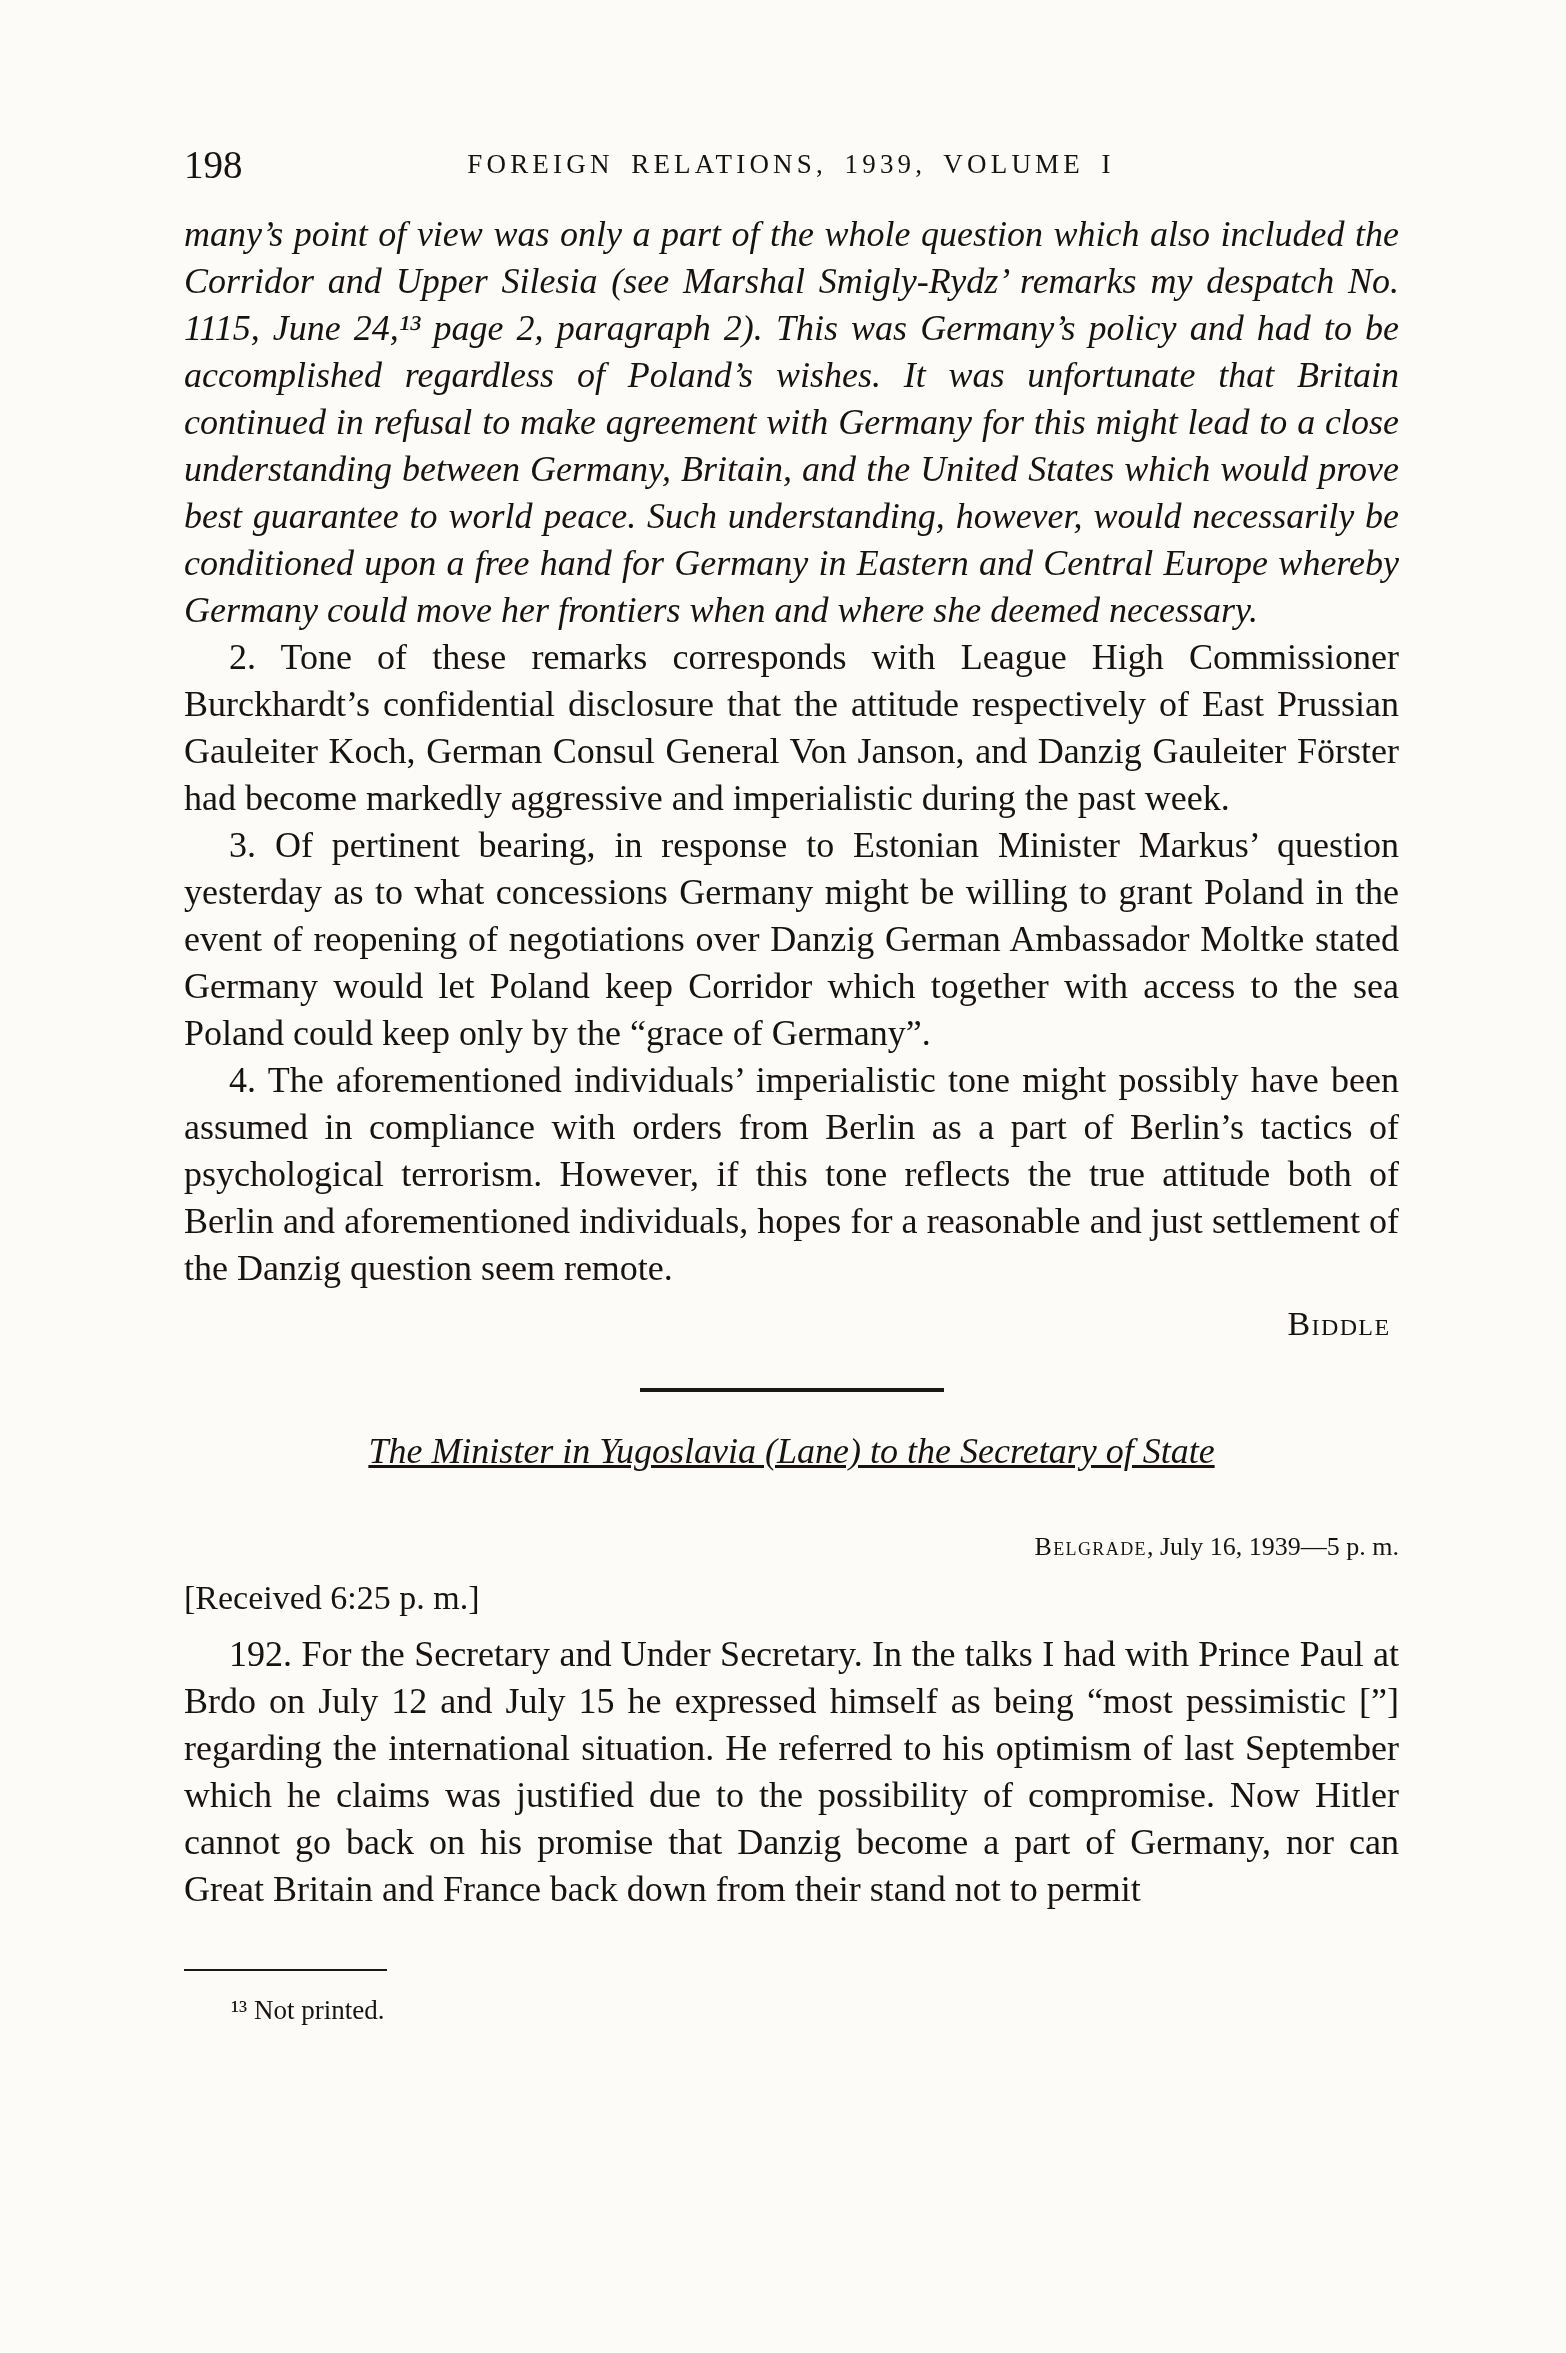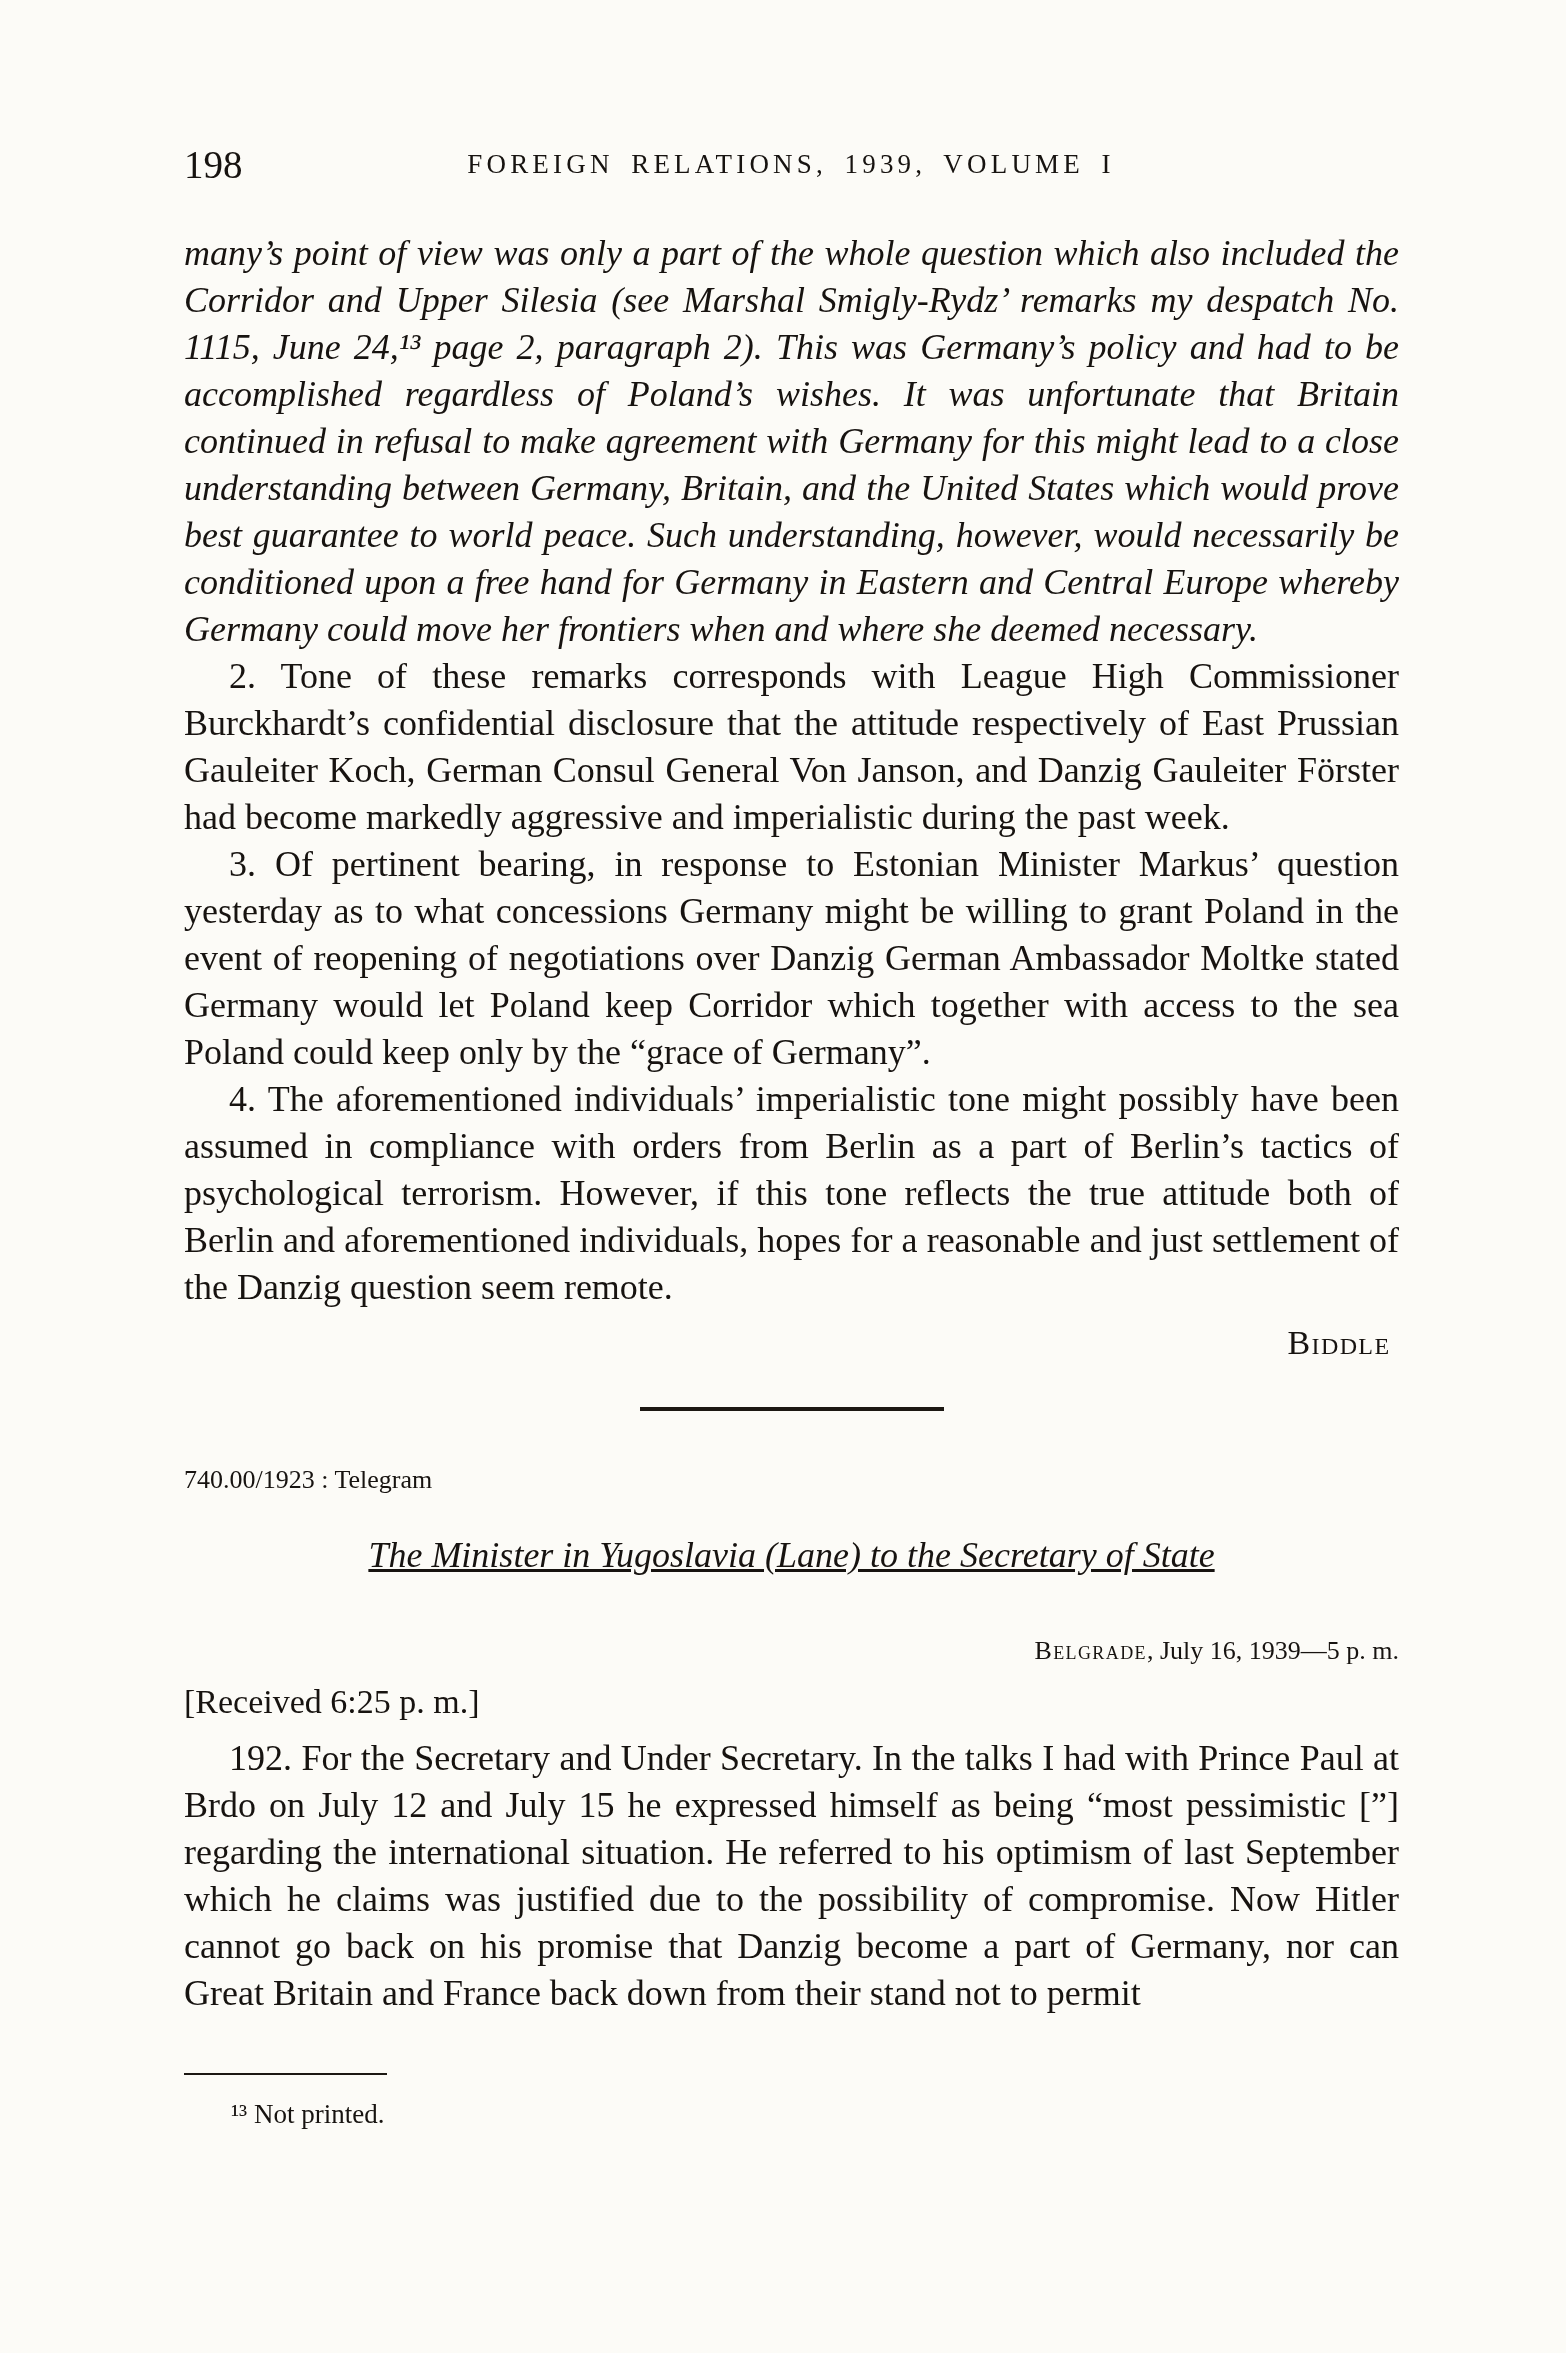--- a/index.html
+++ b/index.html
@@ -15,21 +15,21 @@
     background: #fcfbf7;
     color: #171310;
     font-family: "Liberation Serif", "DejaVu Serif", serif;
     box-sizing: border-box;
     padding: 141px 169px 0 184px;
     overflow: hidden;
   }
   .running-head {
     position: relative;
     height: 52px;
-    margin-bottom: 37px;
+    margin-bottom: 18px;
   }
   .page-num {
     position: absolute;
     left: 0;
     top: 0;
     font-size: 39px;
     line-height: 47px;
   }
   .running-title {
     display: block;
@@ -132,21 +132,20 @@
     <p class="body-par">3. Of pertinent bearing, in response to Estonian Minister Markus’ question yesterday as to what concessions Germany might be willing to grant Poland in the event of reopening of negotiations over Danzig German Ambassador Moltke stated Germany would let Poland keep Corridor which together with access to the sea Poland could keep only by the “grace of Germany”.</p>
 
     <p class="body-par">4. The aforementioned individuals’ imperialistic tone might possibly have been assumed in compliance with orders from Berlin as a part of Berlin’s tactics of psychological terrorism. However, if this tone reflects the true attitude both of Berlin and aforementioned individuals, hopes for a reasonable and just settlement of the Danzig question seem remote.</p>
 
     <p class="signature">
       <span class="smallcaps">Biddle</span>
     </p>
 
     <div class="doc-separator"></div>
 
-    <p class="source-line">740.00/1923 : Telegram</p>
 
     <h2 class="doc-title">The Minister in Yugoslavia (Lane) to the Secretary of State</h2>
 
     <p class="dateline">
       <span class="smallcaps">Belgrade</span><span>, July 16, 1939—5 p. m.</span>
     </p>
 
     <p class="received">[Received 6:25 p. m.]</p>
 
     <p class="body-par doc2-par">192. For the Secretary and Under Secretary. In the talks I had with Prince Paul at Brdo on July 12 and July 15 he expressed himself as being “most pessimistic [”] regarding the international situation. He referred to his optimism of last September which he claims was justified due to the possibility of compromise. Now Hitler cannot go back on his promise that Danzig become a part of Germany, nor can Great Britain and France back down from their stand not to permit</p>

